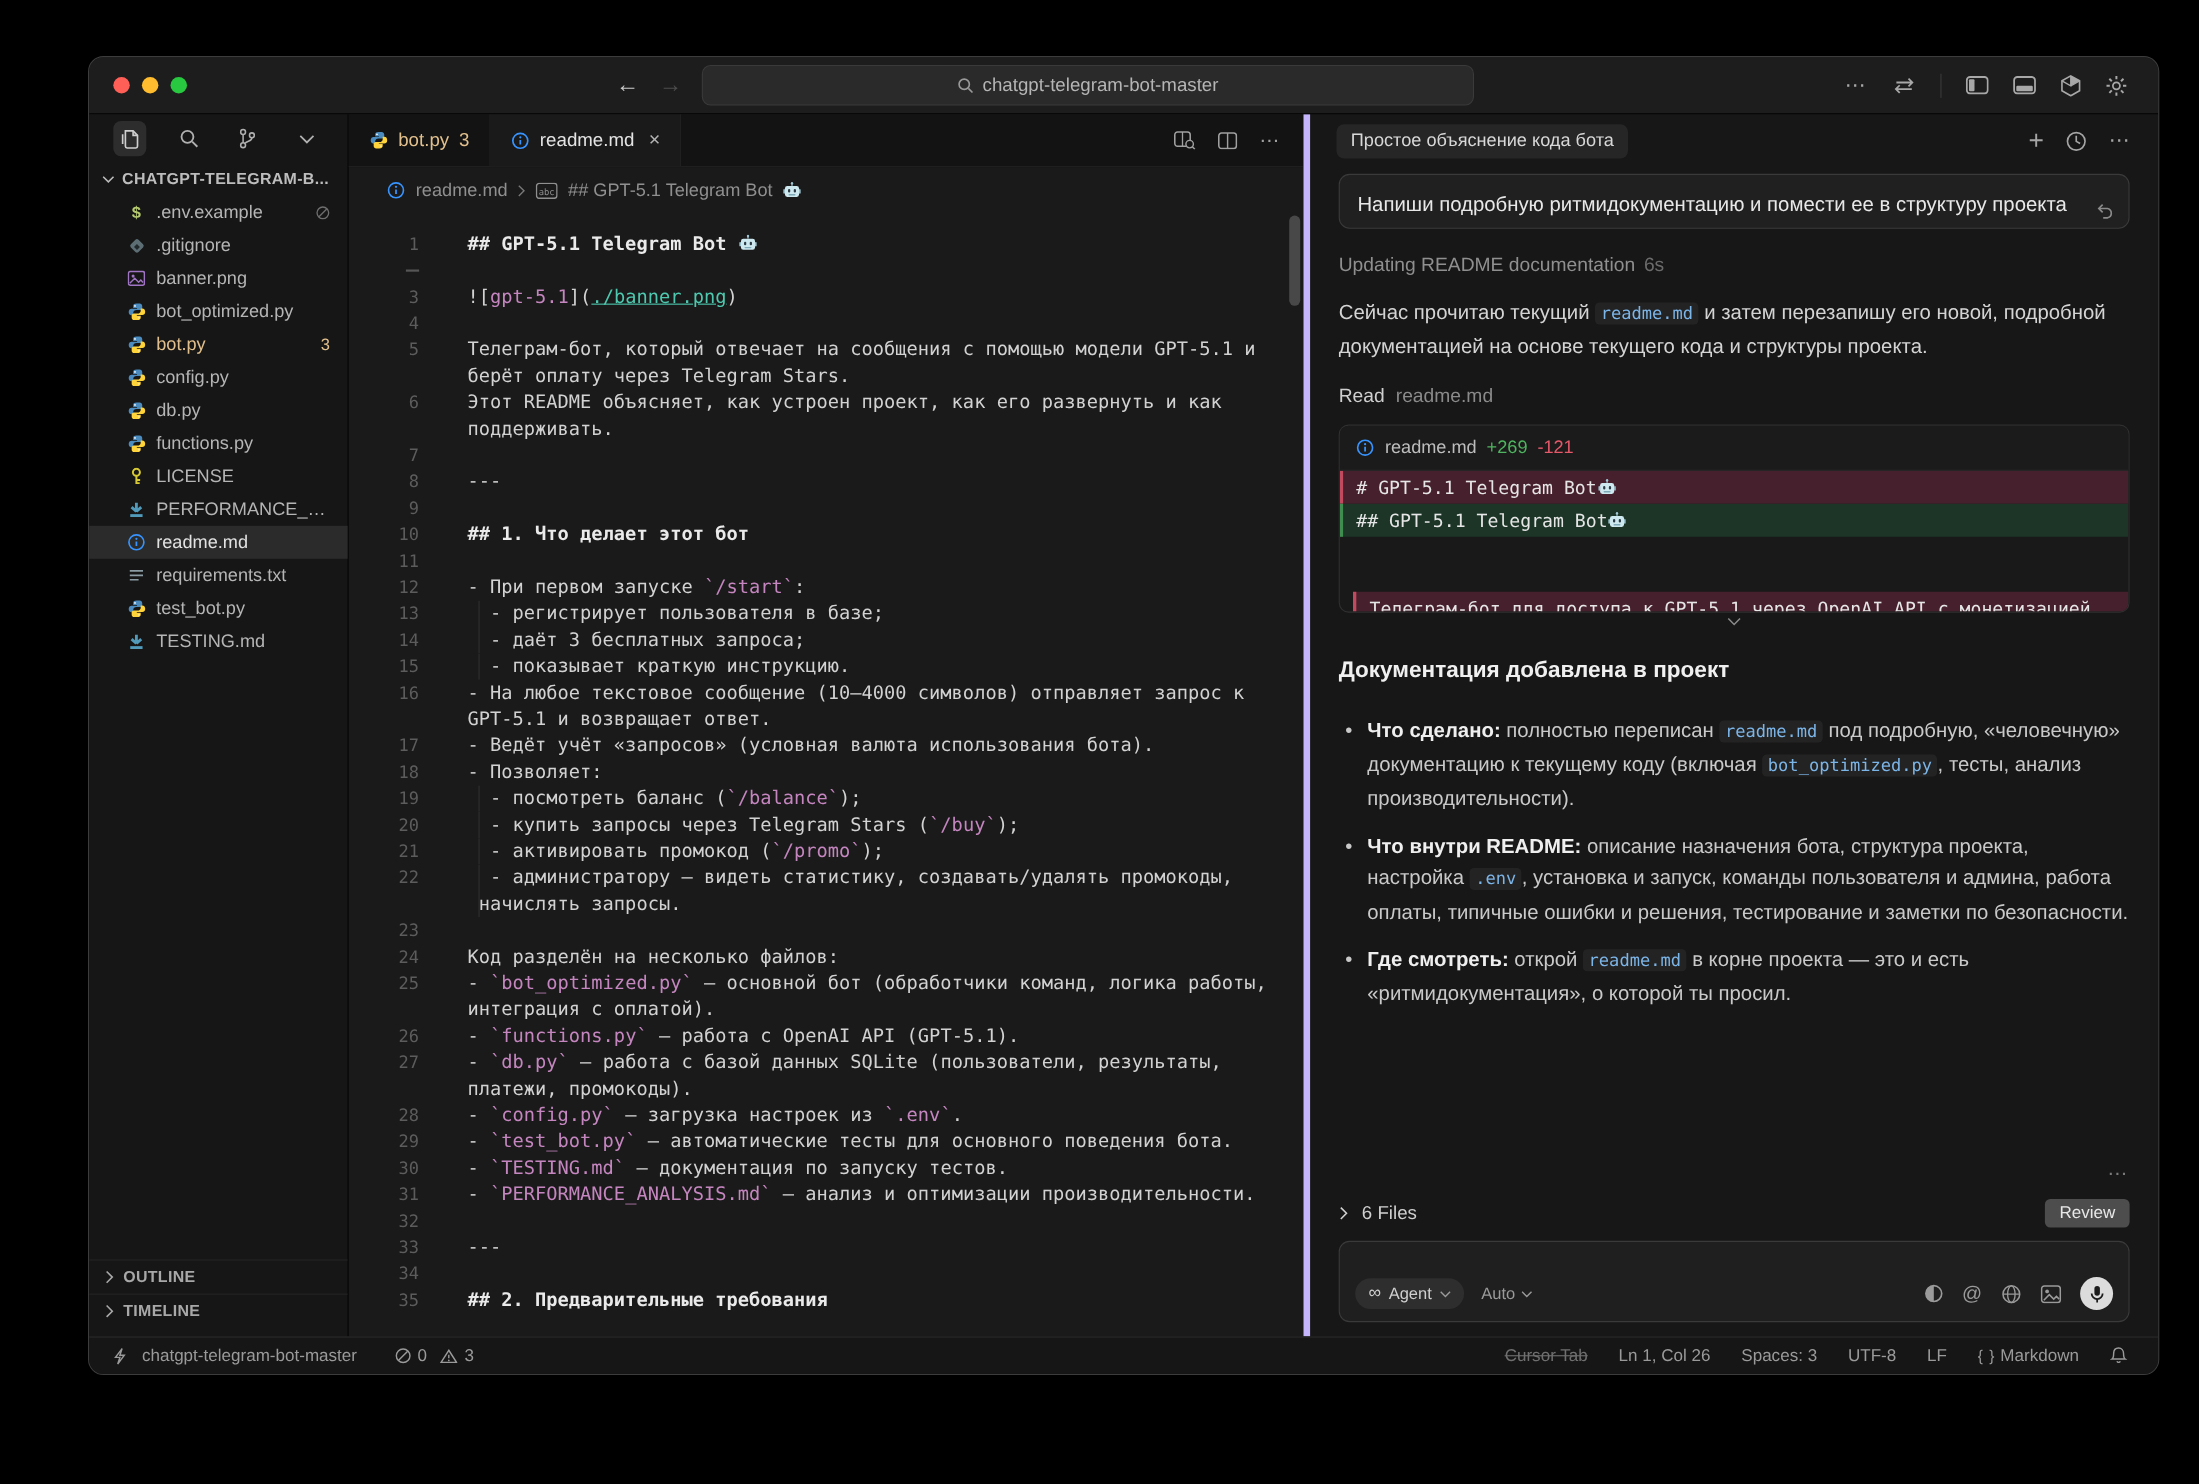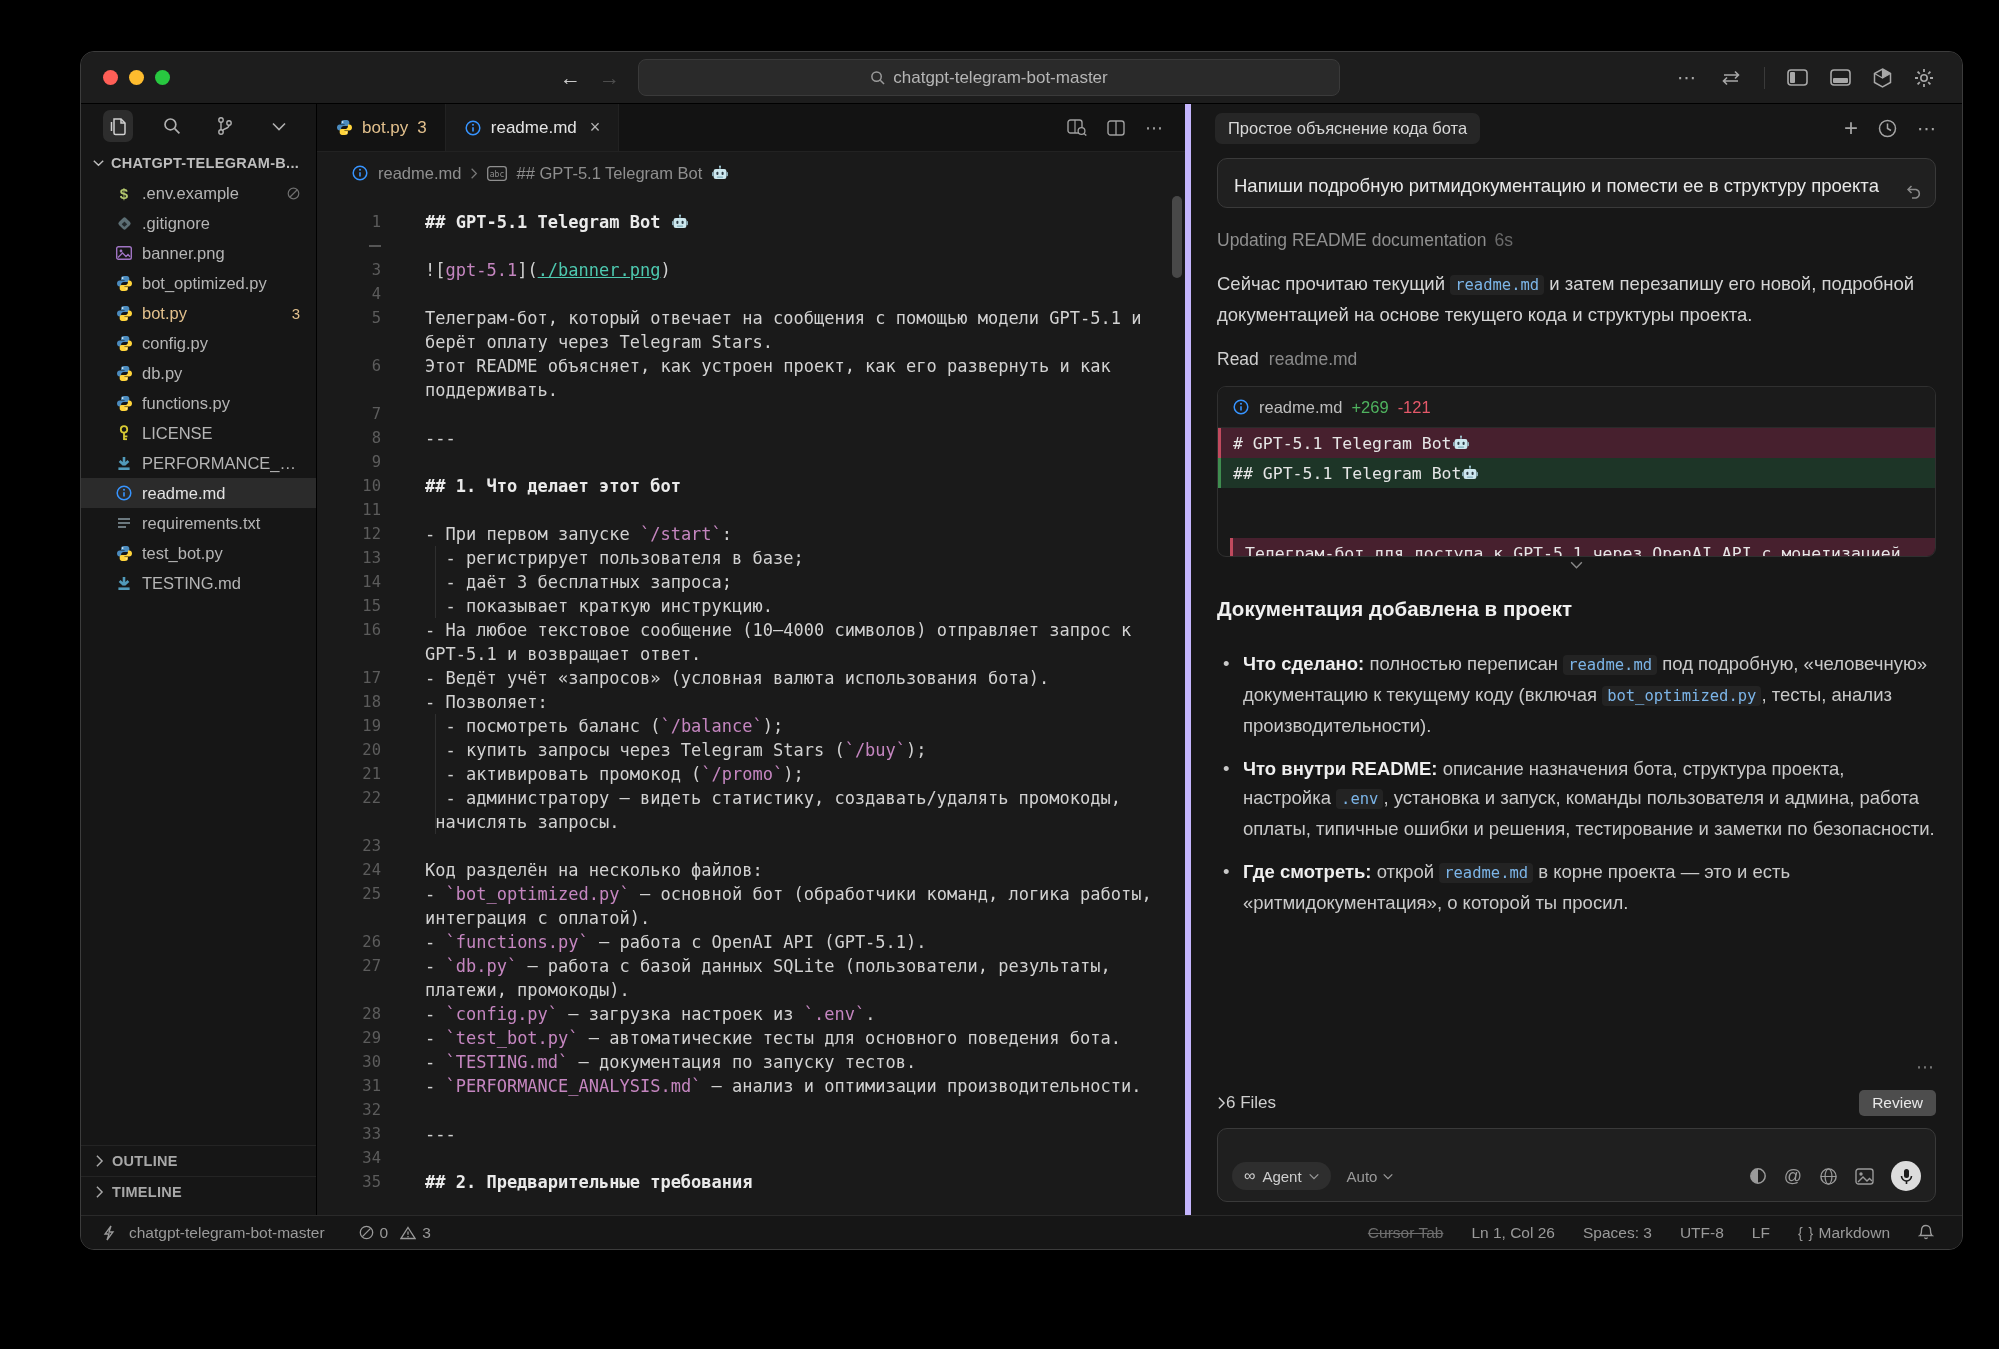--- a/index.html
+++ b/index.html
@@ -92,21 +92,21 @@
   .dline.removed{background:#47202e;border-left-color:#c14a5e;}
   .dline.added{background:#1d3527;border-left-color:#3f8d4f;}
   .dline.partial{position:absolute;left:12px;right:0;bottom:-12px;}
   .diff-expand{display:flex;justify-content:center;margin-top:4px;color:#8a8a8a;}
   .result-h{margin-top:28px;color:#f0f0f0;font-size:20.5px;font-weight:bold;}
   .bullets{margin-top:14px;}
   .bullet{position:relative;padding-left:26px;margin-top:14px;color:#c9c9c9;font-size:18.5px;line-height:29px;}
   .bullet::before{content:"•";position:absolute;left:6px;color:#c9c9c9;}
   .bullet b{color:#efefef;}
   .chat-dots{margin-top:auto;text-align:right;color:#7a7a7a;font-size:18px;padding:6px 2px 2px 0;flex:0 0 auto;}
-  .files-row{flex:0 0 auto;display:flex;align-items:center;height:38px;margin:4px 26px 0 26px;color:#cfcfcf;font-size:17px;gap:0;text-align:right;}
+  .files-row{flex:0 0 auto;display:flex;align-items:center;height:38px;margin:4px 26px 0 26px;color:#cfcfcf;font-size:17px;gap:12px;text-align:right;}
   .review-btn{margin-left:auto;background:#4d4d4d;color:#e8e8e8;border-radius:5px;padding:4px 13px;font-size:15.5px;}
   .input-card{flex:0 0 auto;margin:6px 26px 13px 26px;border:1px solid #3a3a3a;background:#1f1f1f;border-radius:10px;
     padding:12px 14px 10px 14px;}
   .input-ph{color:#757575;font-size:18px;}
   .input-controls{display:flex;align-items:center;margin-top:20px;}
   .agent-pill{display:flex;align-items:center;gap:7px;background:#2e2e2e;border-radius:14px;height:28px;padding:0 12px;
     color:#cfcfcf;font-size:15px;}
   .model-sel{display:flex;align-items:center;gap:6px;color:#9a9a9a;font-size:15px;margin-left:16px;}
   .input-icons{margin-left:auto;display:flex;align-items:center;gap:17px;color:#9a9a9a;}
   .mic-circle{width:30px;height:30px;border-radius:50%;background:#dcdcdc;display:flex;align-items:center;justify-content:center;color:#1c1c1c;}

